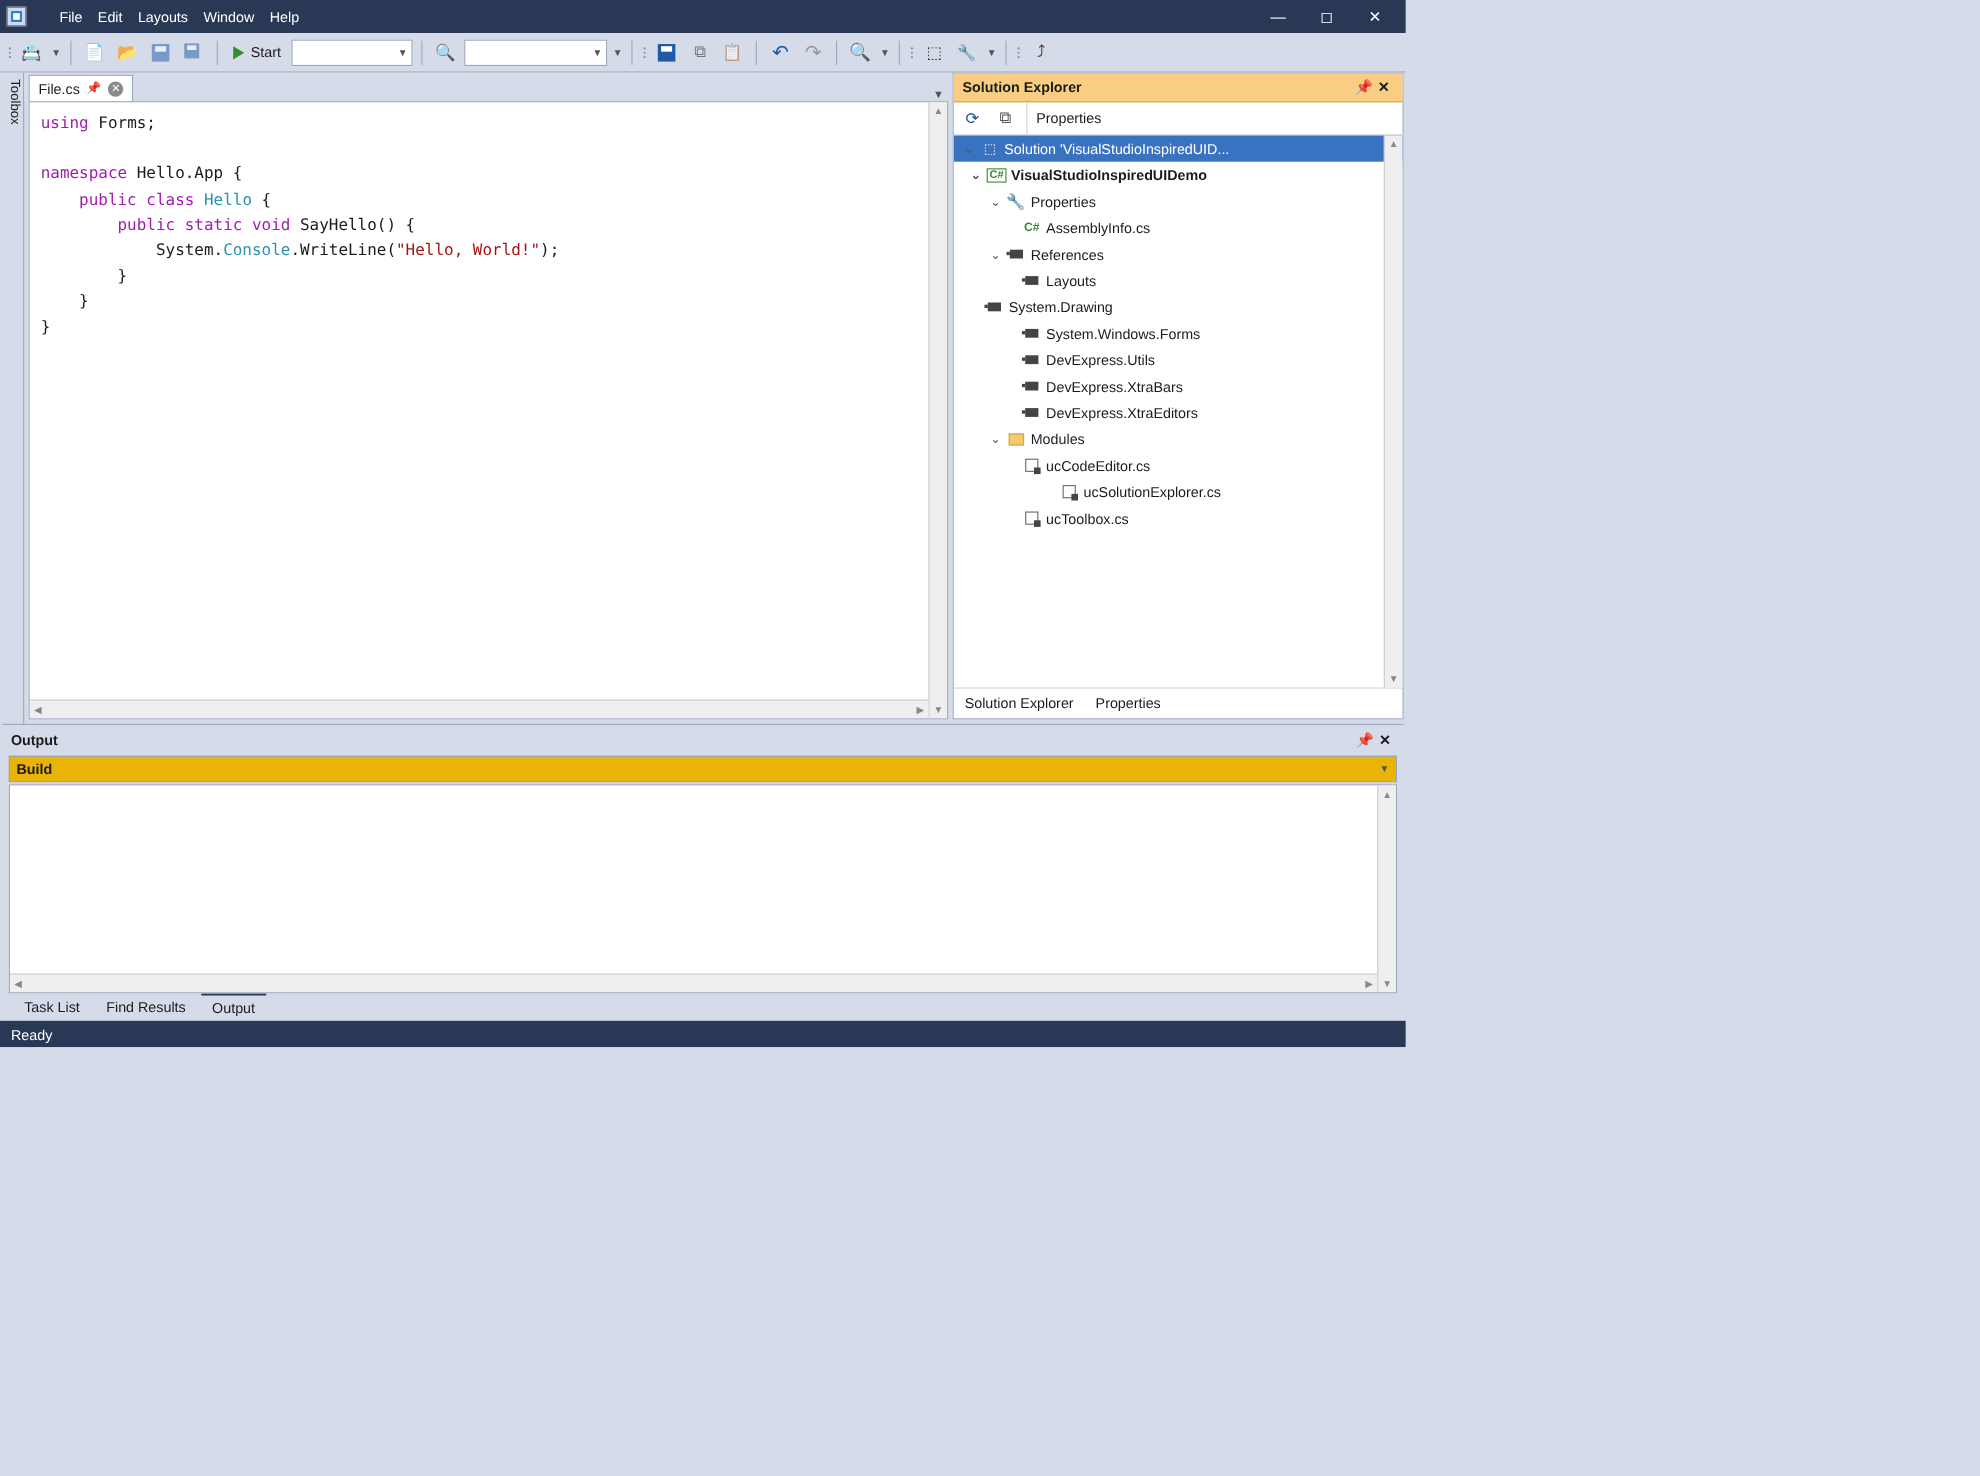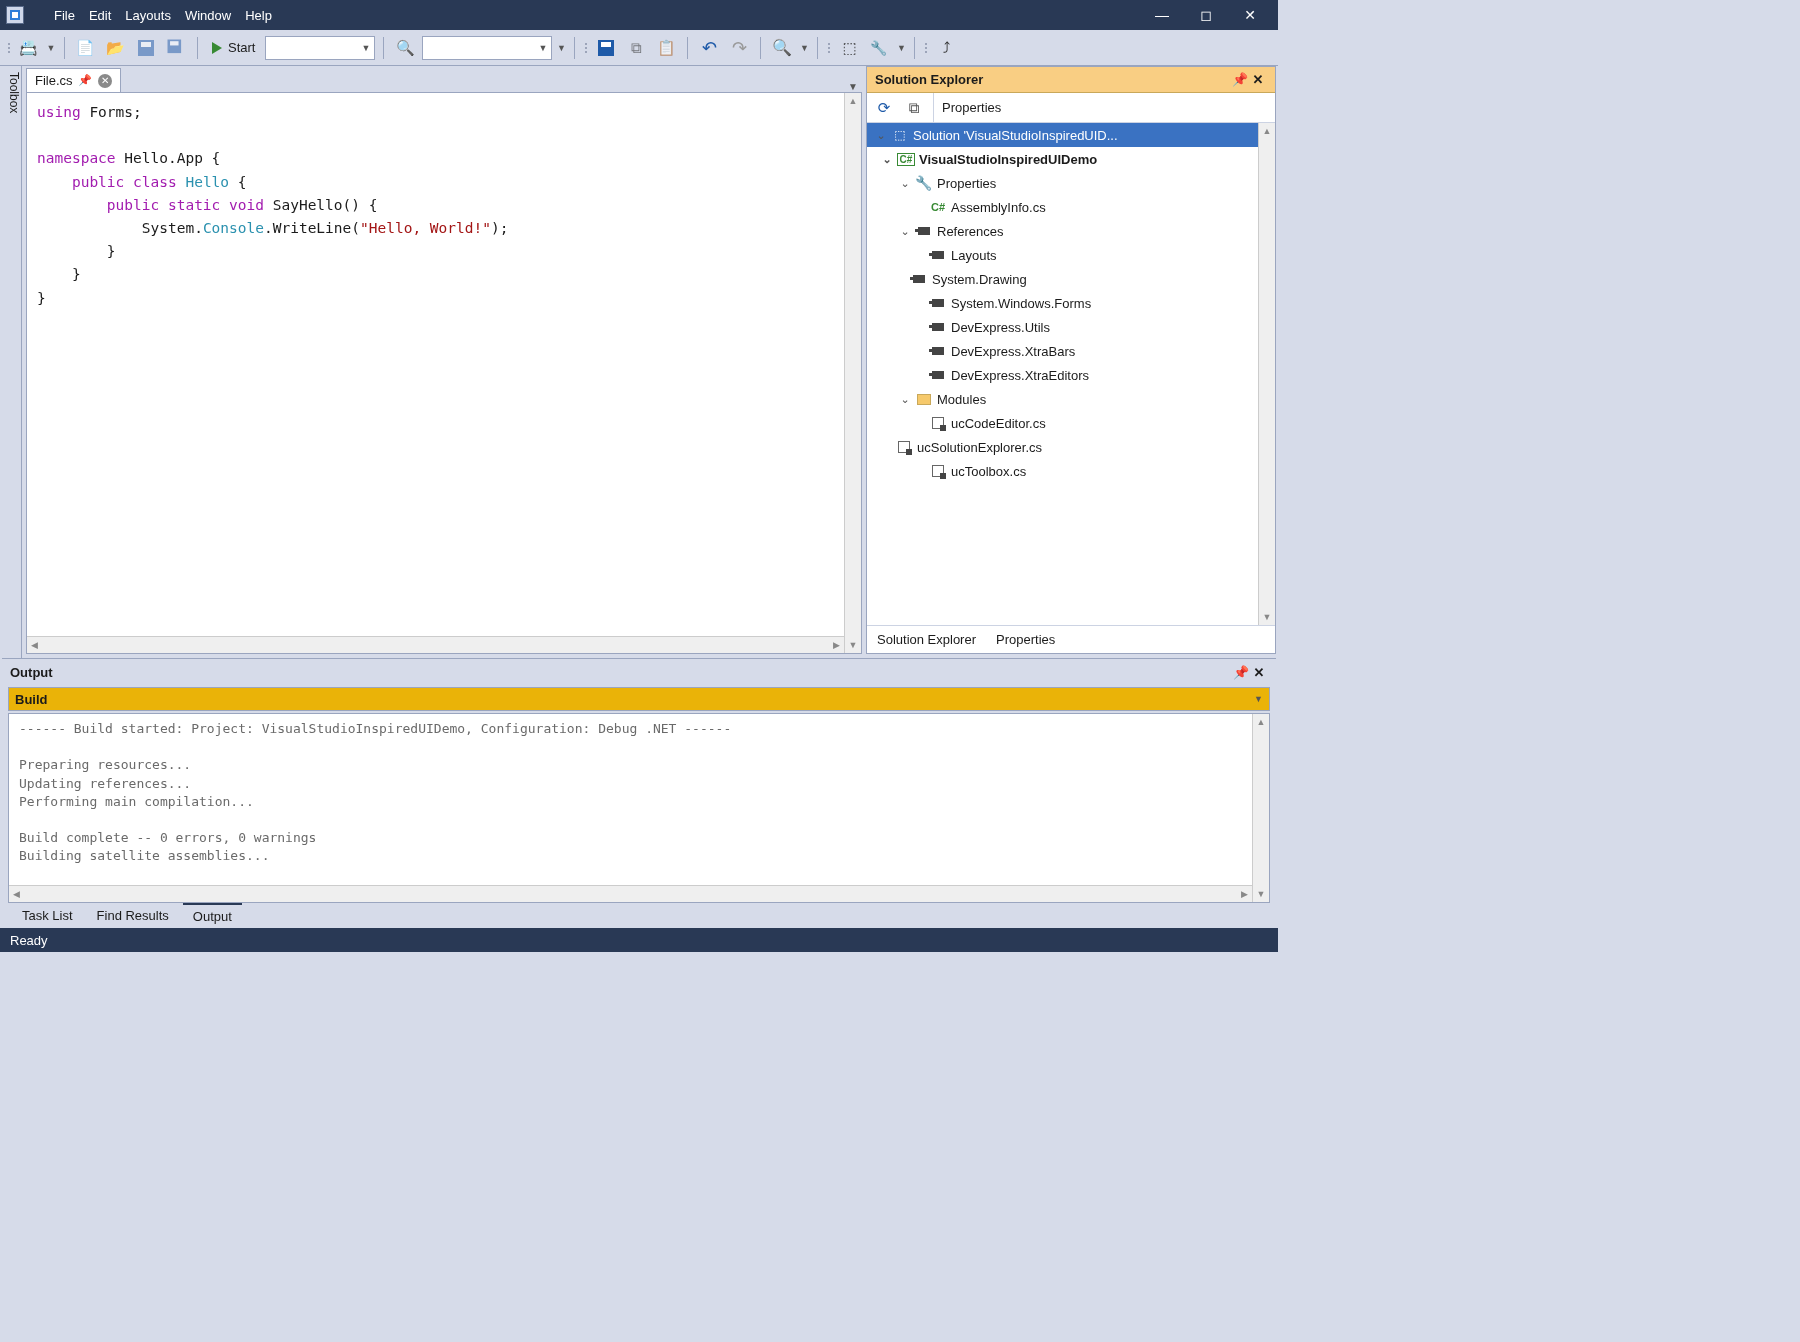--- a/index.html
+++ b/index.html
@@ -244,21 +244,21 @@
             <span class="ref-ico"></span>
           </span>
         <span>References</span>
       </div>
       <div class="tree-row" style="padding-left:62px;">
           <span class="ticon">
             <span class="ref-ico"></span>
           </span>
           <span>Layouts</span>
         </div>
-      <div class="tree-row" style="padding-left:43px;">
+      <div class="tree-row" style="padding-left:28px;">
           <span class="ticon">
             <span class="ref-ico"></span>
           </span>
           <span>System.Drawing</span>
         </div>
       <div class="tree-row" style="padding-left:62px;">
           <span class="ticon">
             <span class="ref-ico"></span>
           </span>
           <span>System.Windows.Forms</span>
@@ -287,21 +287,21 @@
             <span class="fold-ico"></span>
           </span>
         <span>Modules</span>
       </div>
       <div class="tree-row" style="padding-left:62px;">
           <span class="ticon">
             <span class="mod-ico"></span>
           </span>
           <span>ucCodeEditor.cs</span>
         </div>
-      <div class="tree-row" style="padding-left:28px;">
+      <div class="tree-row" style="padding-left:96px;">
           <span class="ticon">
             <span class="mod-ico"></span>
           </span>
           <span>ucSolutionExplorer.cs</span>
         </div>
       <div class="tree-row" style="padding-left:62px;">
           <span class="ticon">
             <span class="mod-ico"></span>
           </span>
           <span>ucToolbox.cs</span>
@@ -322,28 +322,20 @@
   <div class="output-header">
     <span class="title">Output</span>
     <span class="icon">📌</span>
     <span class="icon">✕</span>
   </div>
   <div class="output-combo">
     <span>Build</span>
       <span class="dd">▼</span>
   </div>
   <div class="output-body">
-    <div class="output-text">------ Build started: Project: VisualStudioInspiredUIDemo, Configuration: Debug .NET ------
-
-Preparing resources...
-Updating references...
-Performing main compilation...
-
-Build complete -- 0 errors, 0 warnings
-Building satellite assemblies...</div>
     <div class="scroll-v">
         <div class="up">▲</div>
         <div class="dn">▼</div>
       </div>
     <div class="scroll-h">
         <span>◀</span>
         <span>▶</span>
       </div>
   </div>
   <div class="output-tabs">

